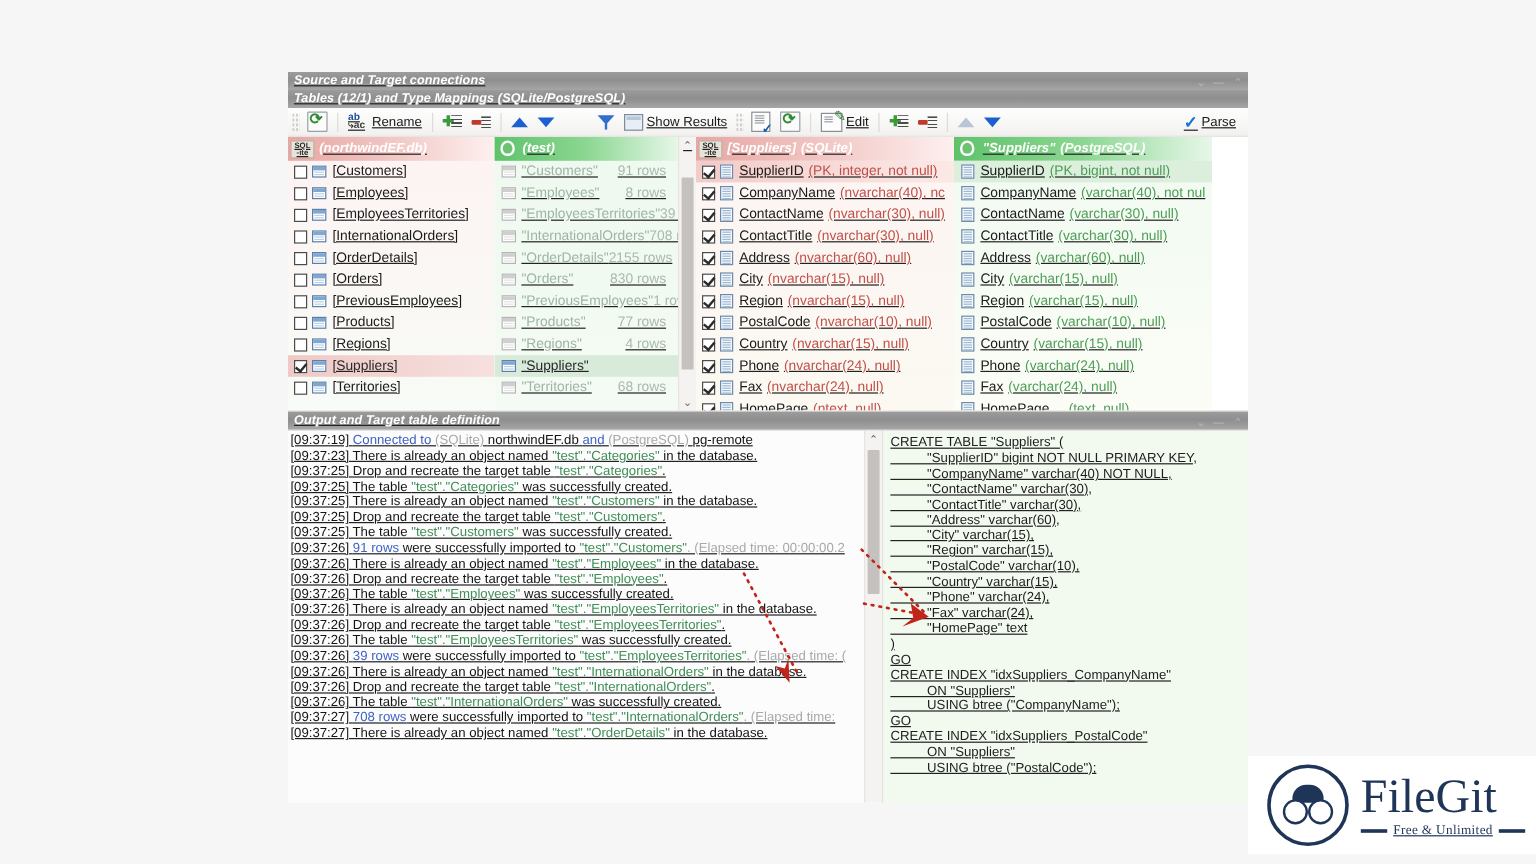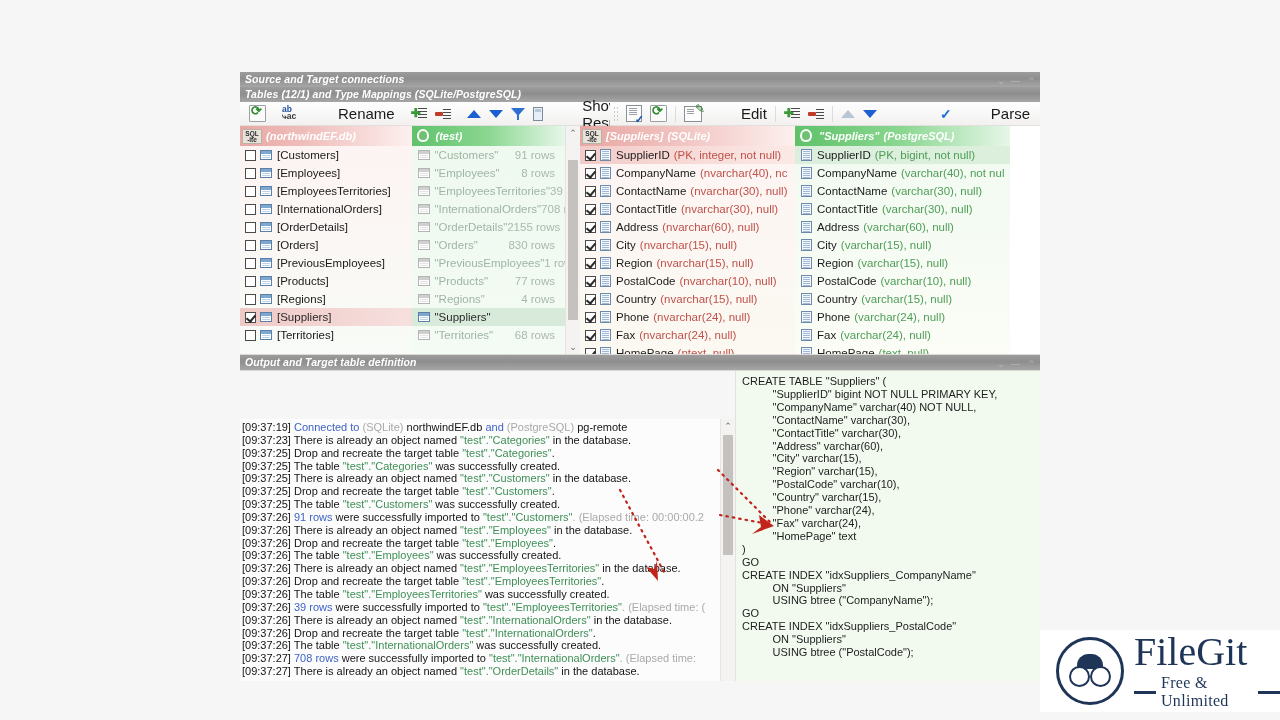--- a/index.html
+++ b/index.html
@@ -3,41 +3,41 @@
 <meta charset="utf-8">
 <style>
   html,body{margin:0;padding:0;}
   body{
     width:1280px;height:720px;overflow:hidden;
     background:#f7f6f6;
     font-family:"Liberation Sans", sans-serif;
     font-size:11px;color:#222;
     -webkit-font-smoothing:antialiased;
   }
-  .app{position:absolute;left:240px;top:72px;width:800px;height:600px;}
+  .app{position:absolute;left:240px;top:60px;width:800px;height:600px;text-decoration:underline;}
 
   
   .caption{
     height:15px;line-height:15px;
     background:linear-gradient(to bottom,#9c9c9c 0%,#8e8e8e 45%,#a6a6a6 100%);
     color:#ffffff;font-style:italic;font-weight:bold;font-size:10.5px;
     padding-left:5px;letter-spacing:.1px;position:relative;
   }
   .caption .wctl{position:absolute;right:4px;top:2px;opacity:.22;font-size:9px;letter-spacing:2px;color:#fff;}
 
   
   .toolbar{
     height:23px;background:linear-gradient(to bottom,#fefefe,#f2f1f0);
     border-bottom:1px solid #e2e0de;display:flex;align-items:center;position:relative;
   }
   .grip{width:7px;height:16px;margin:0 2px 0 3px;
         background-image:radial-gradient(#c9c7c5 40%,transparent 41%);
         background-size:3px 4px;opacity:.9;}
   .tbtn{display:flex;align-items:center;height:21px;padding:0 4px;gap:3px;cursor:default;}
-  .tbtn span.lbl{font-size:15px;color:#1a1a1a;margin-left:36px;}
+  .tbtn span.lbl{font-size:11px;color:#1a1a1a;}
   .tsep{width:1px;height:16px;background:#dedbd8;margin:0 4px;}
   .tspacer{flex:1;}
 
   
   .ico{display:inline-block;position:relative;}
   .ico-refresh{width:15px;height:15px;border:1px solid #9aa0a6;background:#fbfbfb;border-radius:1px;}
   .ico-refresh:after{content:"⟳";position:absolute;left:1px;top:-3px;font-size:13px;color:#2e8b2e;font-weight:bold;}
   .ico-ab{width:17px;height:15px;font-size:8.5px;line-height:7px;color:#3b3b3b;font-weight:bold;text-align:left;}
   .ico-ab b{color:#1c4f9c;}
   .ico-addrow{width:16px;height:14px;position:relative;}
@@ -124,21 +124,21 @@
   .tgtB .row.first{background:#dcefdd;}
   .meta-r{color:#c0514a;}
   .meta-g{color:#4e9d57;}
 
   .vscroll{width:14px;background:#f5f3f1;border-left:1px solid #e6e3e0;position:relative;}
   .vscroll .arw{height:14px;text-align:center;font-size:9px;color:#6b6b6b;line-height:14px;}
   .vscroll .thumb{position:absolute;left:2px;right:2px;background:#c4c1be;border-radius:1px;}
 
   
   .outarea{display:flex;height:310px;border-top:1px solid #d9d6d3;}
-  .logwrap{width:495px;background:#fcfcfc;position:relative;overflow:hidden;margin-top:48px;}
+  .logwrap{width:495px;background:#fcfcfc;position:relative;overflow:hidden;}
   .log{padding:2px 0 0 2px;}
   .logline{height:12.85px;white-space:nowrap;font-size:11px;color:#141414;}
   .ts{color:#141414;}
   .blue{color:#3d63c4;}
   .green{color:#3f8f57;}
   .grey{color:#a9a9a9;}
   .ddlwrap{flex:1;background:#f2faef;position:relative;overflow:hidden;border-left:1px solid #dfe5dc;}
   .ddl{padding:4px 0 0 6px;font-size:11px;color:#1d1d1d;white-space:pre;line-height:12.9px;}
 
   
@@ -157,21 +157,21 @@
   .logo .ring{width:62px;height:62px;border-radius:50%;border:3px solid #1f3557;position:relative;flex:0 0 auto;}
   .logo .bino{position:absolute;left:10px;top:14px;width:42px;height:34px;}
   .logo .bino .cap{position:absolute;left:8px;top:0;width:26px;height:15px;background:#1f3557;border-radius:13px 13px 4px 4px;}
   .logo .bino .lens{position:absolute;top:12px;width:17px;height:17px;border-radius:50%;border:2.5px solid #1f3557;background:#fff;}
   .logo .bino .lens.l{left:0;}
   .logo .bino .lens.r{right:0;}
   .logo .wordmark{display:flex;flex-direction:column;}
   .logo .fg{font-family:"Liberation Serif",serif;font-size:40px;color:#1f3557;line-height:40px;letter-spacing:0px;}
   .logo .sub{display:flex;align-items:center;gap:5px;margin-top:2px;}
   .logo .sub .bar{height:3px;background:#1f3557;flex:0 0 22px;}
-  .logo .sub .txt{font-family:"Liberation Serif",serif;font-size:16px;color:#1f3557;letter-spacing:.3px;}
+  .logo .sub .txt{font-family:"Liberation Serif",serif;font-size:11px;color:#1f3557;letter-spacing:.3px;text-decoration:underline;}
 </style>
 </head>
 <body>
 
 <div class="app">
 
   <div class="caption">
     <span>Source and Target connections</span>
     <span class="wctl">⌄ — ⌃</span>
   </div>
@@ -539,21 +539,21 @@
               <span class="meta-g" style="margin-left:4px">(varchar(24), null)</span>
             </div>
             <div class="row">
               <span class="cicon" style="margin-left:6px"></span>
               <span>Fax</span>
               <span class="meta-g" style="margin-left:4px">(varchar(24), null)</span>
             </div>
             <div class="row">
               <span class="cicon" style="margin-left:6px"></span>
               <span>HomePage</span>
-              <span class="meta-g" style="margin-left:4px">(text, null)</span>
+              <span class="meta-g" style="margin-left:16px">(text, null)</span>
             </div>
           </div>
       </div>
     </div>
   </div>
 
   <div class="caption">
     <span>Output and Target table definition</span>
     <span class="wctl">⌄ — ⌃</span>
   </div>

